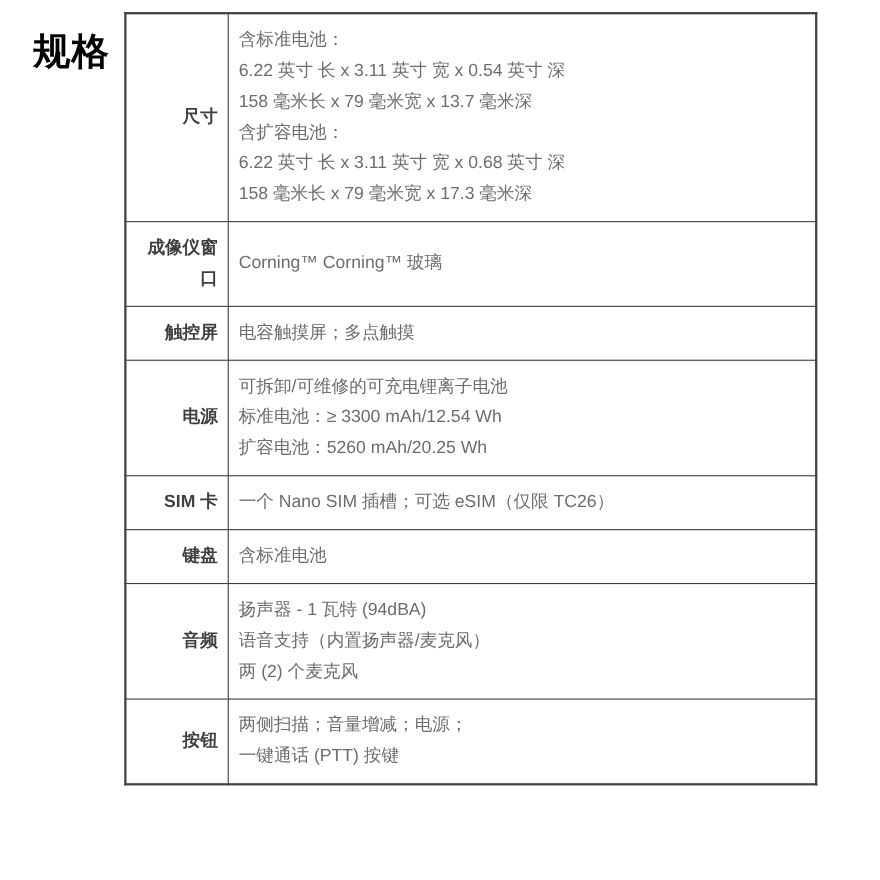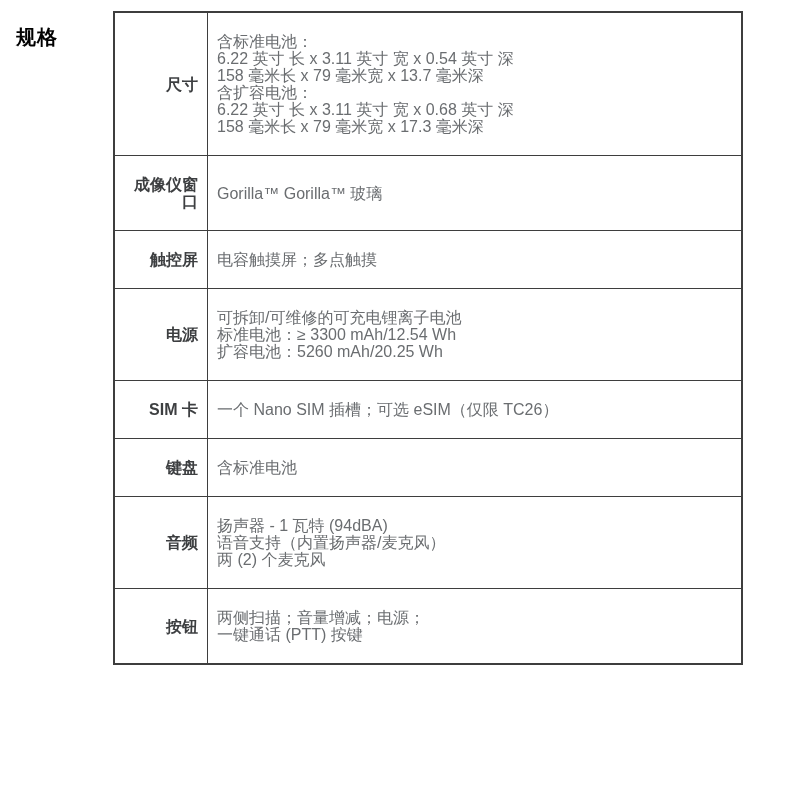--- a/index.html
+++ b/index.html
@@ -10,44 +10,44 @@
   }
   .page {
     position: relative;
     width: 800px;
     height: 800px;
     background: var(--bg, #ffffff);
     overflow: hidden;
   }
   .page-title {
     position: absolute;
-    left: 16px;
+    left: 30px;
     top: 24px;
     margin: 0;
-    font-size: 20px;
+    font-size: 34px;
     font-weight: bold;
     color: var(--title-text, #000000);
     letter-spacing: 1px;
   }
   table.spec-table {
     position: absolute;
     left: 113px;
     top: 11px;
     width: 630px;
     border-collapse: collapse;
     table-layout: fixed;
     border: 2px solid var(--border, #3e3e3e);
   }
   table.spec-table th,
   table.spec-table td {
     border: 1px solid var(--border, #3e3e3e);
     font-size: 16px;
-    line-height: 17px;
+    line-height: 28px;
     vertical-align: middle;
-    padding: 20px 9px;
+    padding: 10px 9px;
   }
   table.spec-table th {
     width: 74px; 
     text-align: right;
     font-weight: bold;
     color: var(--label-text, #3d3f41);
   }
   table.spec-table td {
     color: var(--value-text, #6a6d70);
     white-space: pre-line;
@@ -65,21 +65,21 @@
         <th>尺寸</th>
         <td>含标准电池：
 6.22 英寸 长 x 3.11 英寸 宽 x 0.54 英寸 深
 158 毫米长 x 79 毫米宽 x 13.7 毫米深
 含扩容电池：
 6.22 英寸 长 x 3.11 英寸 宽 x 0.68 英寸 深
 158 毫米长 x 79 毫米宽 x 17.3 毫米深</td>
       </tr>
       <tr>
         <th>成像仪窗口</th>
-        <td>Gorilla™ Gorilla™ 玻璃</td>
+        <td>Corning™ Corning™ 玻璃</td>
       </tr>
       <tr>
         <th>触控屏</th>
         <td>电容触摸屏；多点触摸</td>
       </tr>
       <tr>
         <th>电源</th>
         <td>可拆卸/可维修的可充电锂离子电池
 标准电池：≥ 3300 mAh/12.54 Wh
 扩容电池：5260 mAh/20.25 Wh</td>

